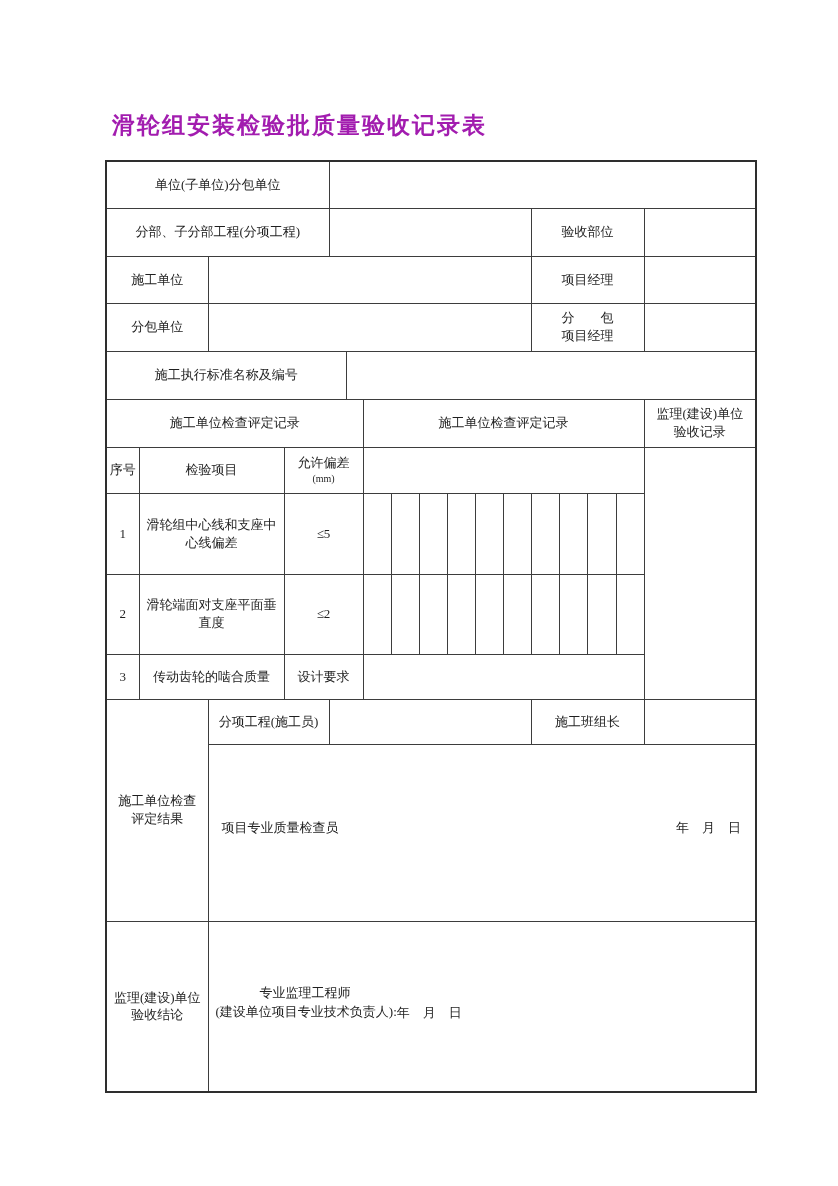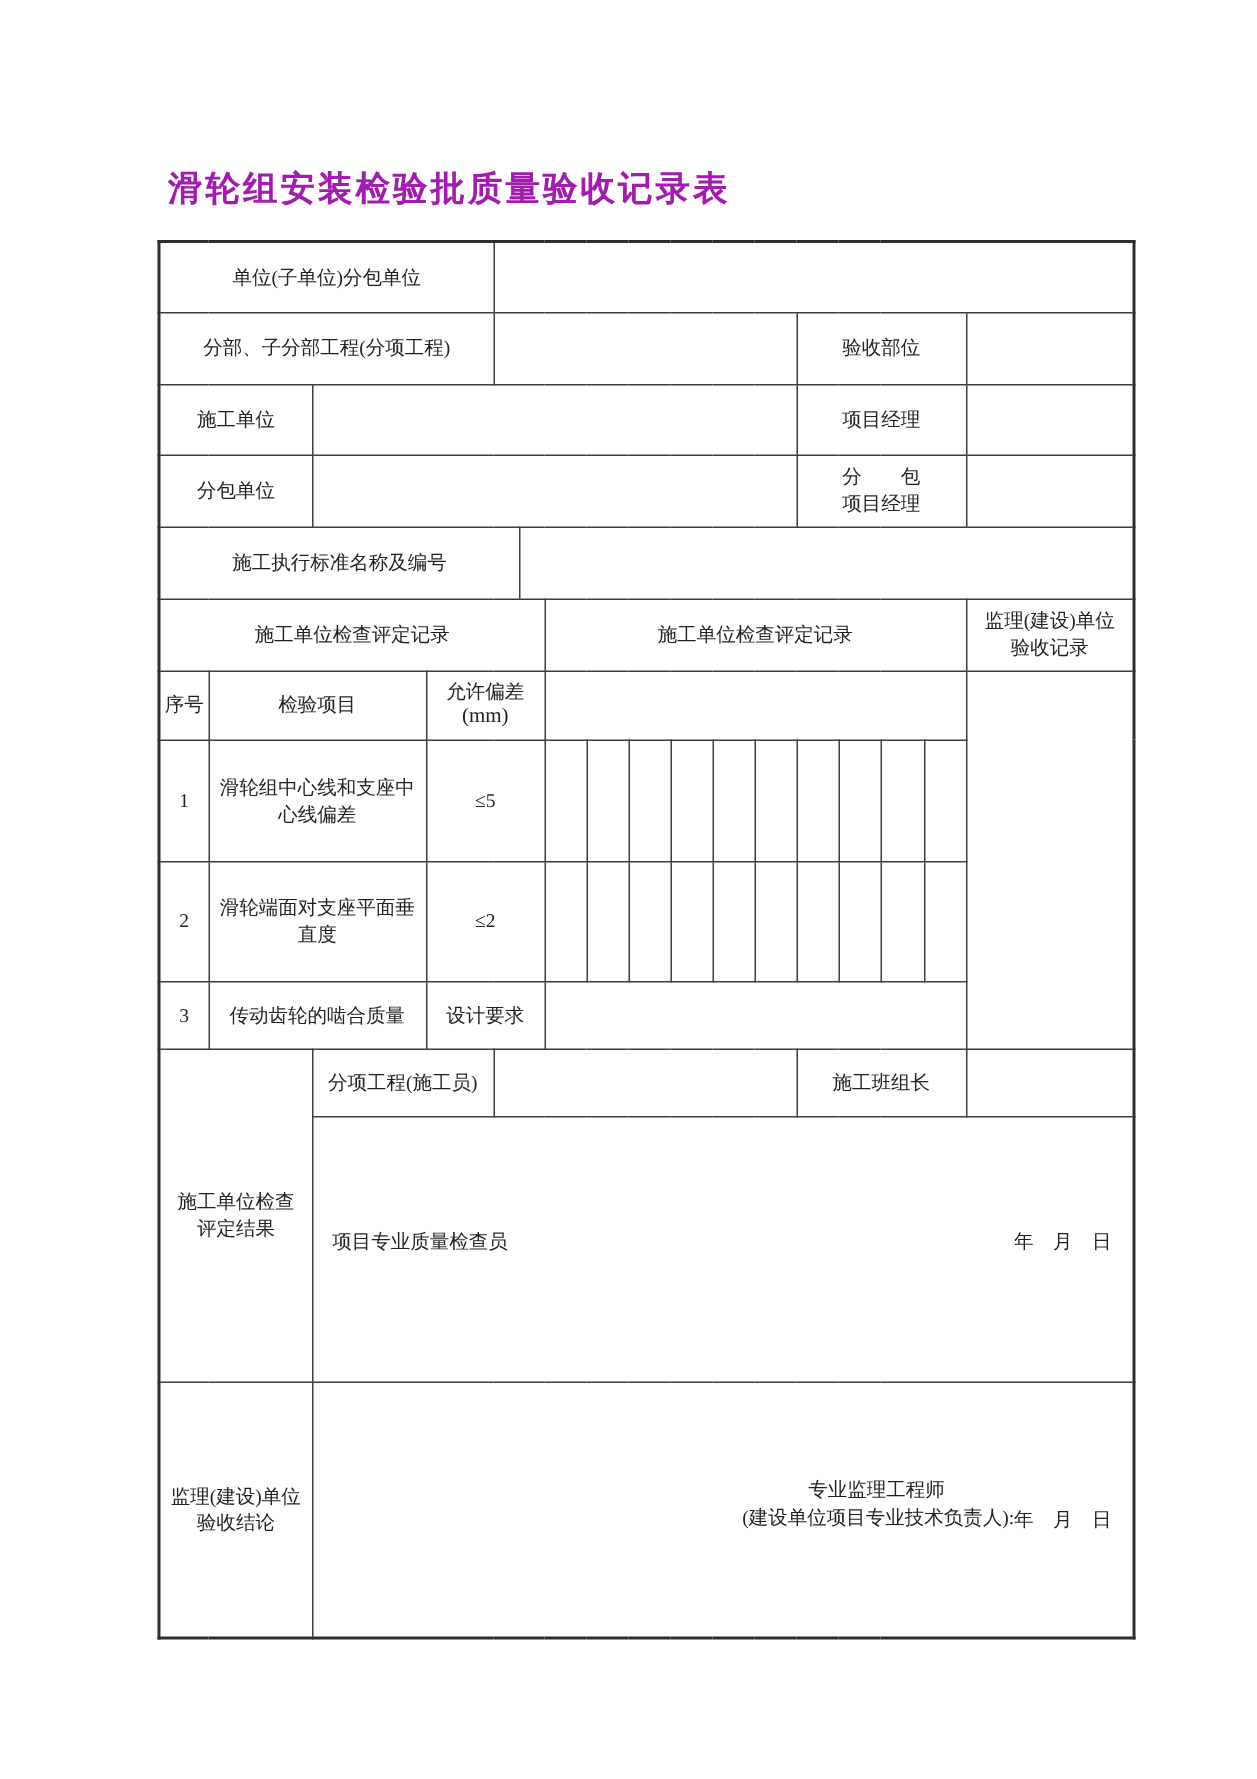--- a/index.html
+++ b/index.html
@@ -7,27 +7,27 @@
         font-family:"Liberation Serif", serif;color:#1f1f1f;overflow:hidden;}
   .title{position:absolute;left:112px;top:110px;width:672px;text-align:left;
          font-size:23px;font-weight:bold;letter-spacing:2px;color:#a21caf;}
   table.form{position:absolute;left:105px;top:160px;width:650px;
              border-collapse:collapse;table-layout:fixed;
              border:2px solid #2e2e2e;}
   table.form td{border:1px solid #3d3d3d;text-align:center;vertical-align:middle;
                 font-size:13px;line-height:1.35;padding:1px 2px;overflow:hidden;
                 word-break:break-all;}
   .ml{white-space:pre-line;margin-left:45px;}
-  .tol-unit{display:block;font-size:14px;letter-spacing:0;}
+  .tol-unit{display:block;font-size:10px;letter-spacing:0;}
   td.bigcell{vertical-align:bottom;padding:4px 0 0 0;}
   .sig-row{display:flex;justify-content:space-between;
            padding:0 12px 9px 11px;font-family:Liberation Serif, serif;}
   .sig-row .left{text-align:left;}
   td.concl-cell{vertical-align:bottom;padding:0;}
-  .concl-row{display:flex;justify-content:flex-end;align-items:flex-end;
+  .concl-row{display:flex;justify-content:flex-start;align-items:flex-end;
              padding:0 12px 8px 5px;}
   .engineer-block{text-align:left;white-space:pre-line;text-indent:44px;line-height:1.5;}
   .num{font-size:12px;}
 </style>
 </head>
 <body>
 
 <div class="page">
 
   <div class="title">滑轮组安装检验批质量验收记录表</div>

